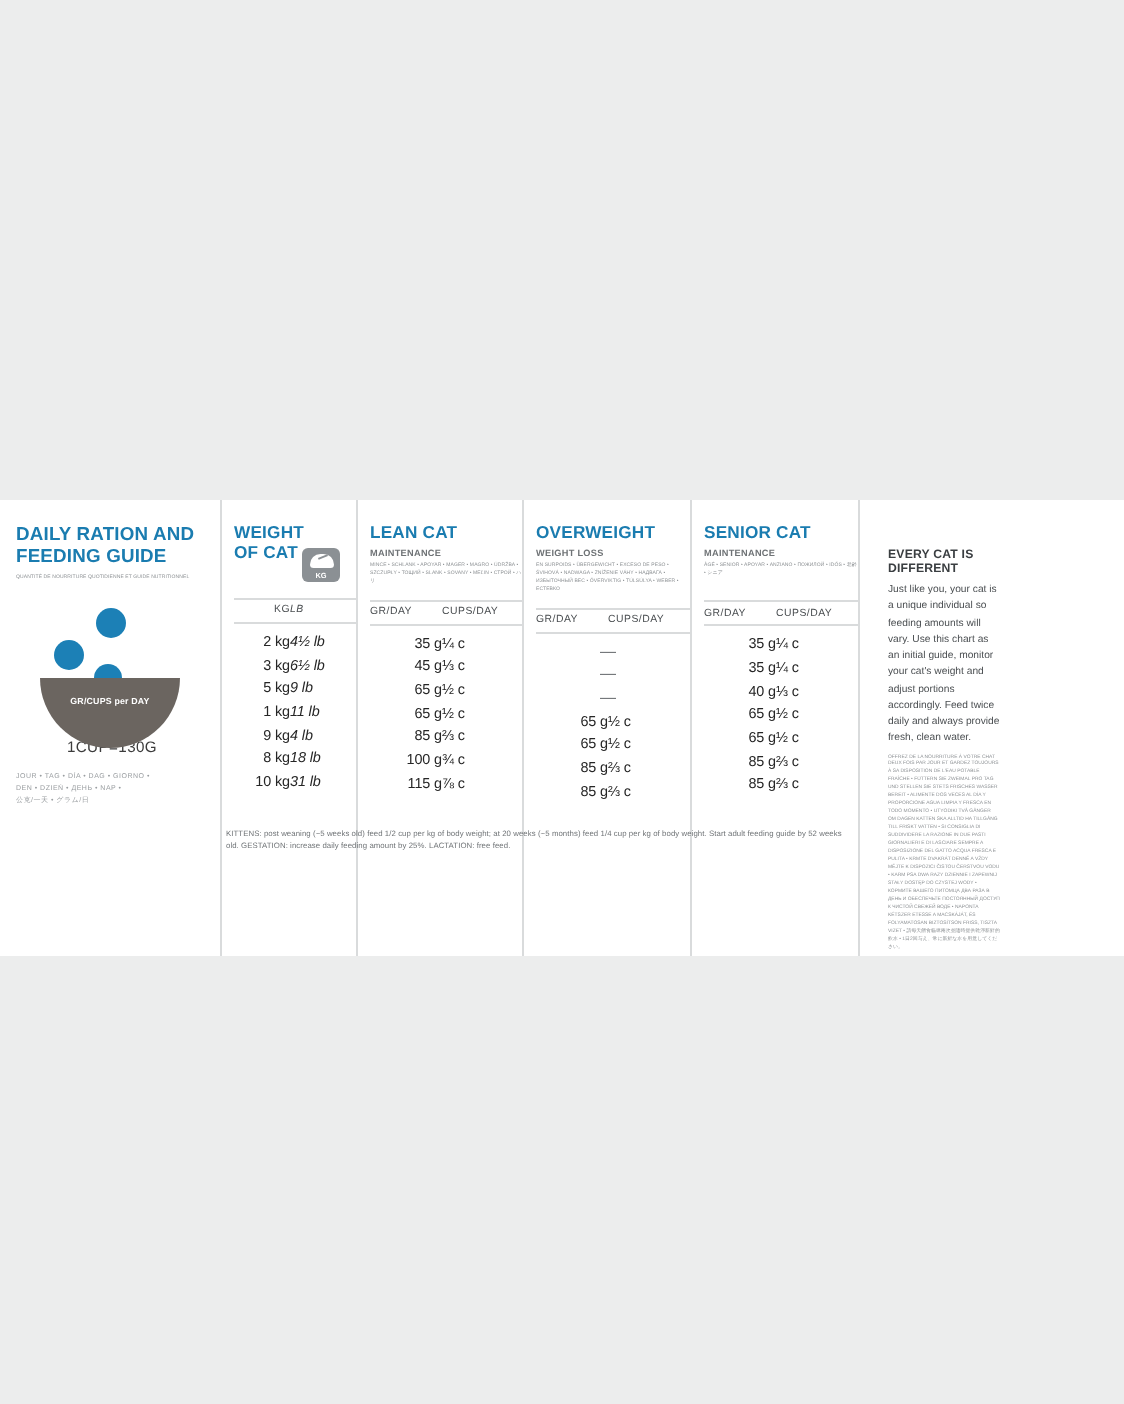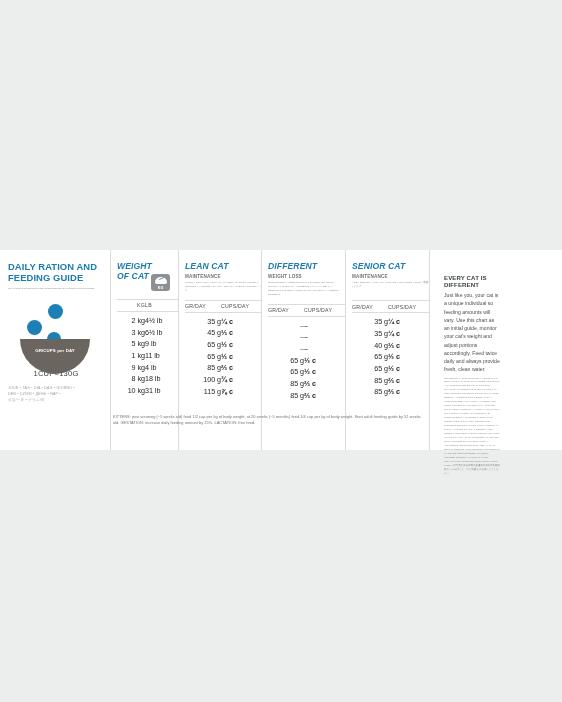--- a/index.html
+++ b/index.html
@@ -3,21 +3,21 @@
 <meta charset="utf-8">
 <style>
   html,body{margin:0;padding:0;}
   body{
     width:562px;height:702px;
     background:#eceded;
     font-family:"Liberation Sans",sans-serif;
     overflow:hidden;
   }
   .card{
-    position:absolute;left:0;top:250px;width:562px;height:200px;
+    position:absolute;left:0;top:250px;width:562px;height:228px;
     background:#ffffff;
     display:flex;
   }
 
   
   .blue-head{color:#1a7cb0;font-weight:bold;letter-spacing:.1px;}
   .sub{color:#6f7376;font-size:4.6px;font-weight:bold;letter-spacing:.15px;line-height:1.45;text-transform:uppercase;}
   .micro{color:#8d9194;font-size:2.5px;line-height:1.62;letter-spacing:.05px;text-transform:uppercase;}
 
   
@@ -34,34 +34,34 @@
         color:#fff;font-size:4.4px;font-weight:bold;letter-spacing:.1px;}
   .cup{font-size:7.6px;color:#3c3c3c;text-align:center;width:96px;margin-top:4px;letter-spacing:.2px;}
   .langs{margin-top:7px;color:#9a9ea1;font-size:3.5px;line-height:1.75;letter-spacing:.25px;width:98px;}
 
   
   .p2{width:68px;}
   .p3{width:83px;}
   .p4{width:84px;}
   .p5{width:80px;}
   .col{box-sizing:border-box;padding:12px 0 0 6px;border-left:1px solid #d9dbdc;position:relative;}
-  .col .hd{font-size:8.6px;line-height:1.16;margin-bottom:2px;font-style:italic;}
+  .col .hd{font-size:8.6px;line-height:1.16;margin-bottom:2px;}
   .scale{position:absolute;right:8px;top:24px;width:19px;height:17px;background:#8b9094;border-radius:3px;}
   .scale .dial{position:absolute;left:3.5px;top:2.5px;width:12px;height:7px;background:#fff;border-radius:6px 6px 2px 2px;}
   .scale .dial:after{content:"";position:absolute;left:4.5px;top:1.6px;width:5px;height:1.1px;background:#8b9094;transform:rotate(-22deg);}
   .scale .kg{position:absolute;left:0;right:0;bottom:1.2px;text-align:center;color:#fff;font-size:3.7px;font-weight:bold;}
 
   .thead{display:flex;border-top:1px solid #d9dbdc;border-bottom:1px solid #d9dbdc;
          margin-top:7px;padding:2.5px 0;color:#4a4e51;font-size:5.2px;letter-spacing:.25px;}
   .thead.offset{margin-top:17px;}
   .tbody{padding-top:3px;}
   .row{display:flex;font-size:7.2px;color:#262626;line-height:1.62;letter-spacing:-.05px;}
   .c{display:inline-block;}
-  .w-kg{width:28px;text-align:right;} .w-lb{width:30px;}
-  .w-g{width:36px;text-align:right;} .w-c{width:40px;font-weight:bold;}
+  .w-kg{width:28px;text-align:right;} .w-lb{width:30px;font-style:italic;}
+  .w-g{width:36px;text-align:right;} .w-c{width:40px;}
   .g-h{width:36px;} .c-h{width:40px;}
   .dash{color:#5a5e61;}
 
   
   .foot{position:absolute;left:113px;top:164px;width:312px;
         color:#6f7376;font-size:3.9px;line-height:1.55;letter-spacing:.04px;}
 
   
   .p5in{padding:12px 9px 0 8px;box-sizing:border-box;}
   .p5 .hd5{font-size:6.1px;color:#3a3e41;font-weight:bold;letter-spacing:.1px;margin-bottom:3px;}
@@ -177,21 +177,21 @@
           <span class="c w-c">¾ c</span>
         </div>
       <div class="row">
           <span class="c w-g">115 g</span>
           <span class="c w-c">⅞ c</span>
         </div>
     </div>
   </div>
 
   <div class="col p4">
-    <div class="blue-head hd">DIFFERENT</div>
+    <div class="blue-head hd">OVERWEIGHT</div>
     <div class="sub">WEIGHT LOSS</div>
     <div class="micro" style="width:77px;">EN SURPOIDS • ÜBERGEWICHT • EXCESO DE PESO • ŠVIHOVÁ • NADWAGA • ZNÍŽENIE VÁHY • НАДВАГА • ИЗБЫТОЧНЫЙ ВЕС • ÖVERVIKTIG • TÚLSÚLYA • WEBER • ЕСТЕВКО</div>
     <div class="thead">
       <span class="c g-h">GR/DAY</span>
       <span class="c c-h">CUPS/DAY</span>
     </div>
     <div class="tbody">
       <div class="row">
           <span class="c w-g dash">–</span>
           <span class="c w-c dash">–</span>

